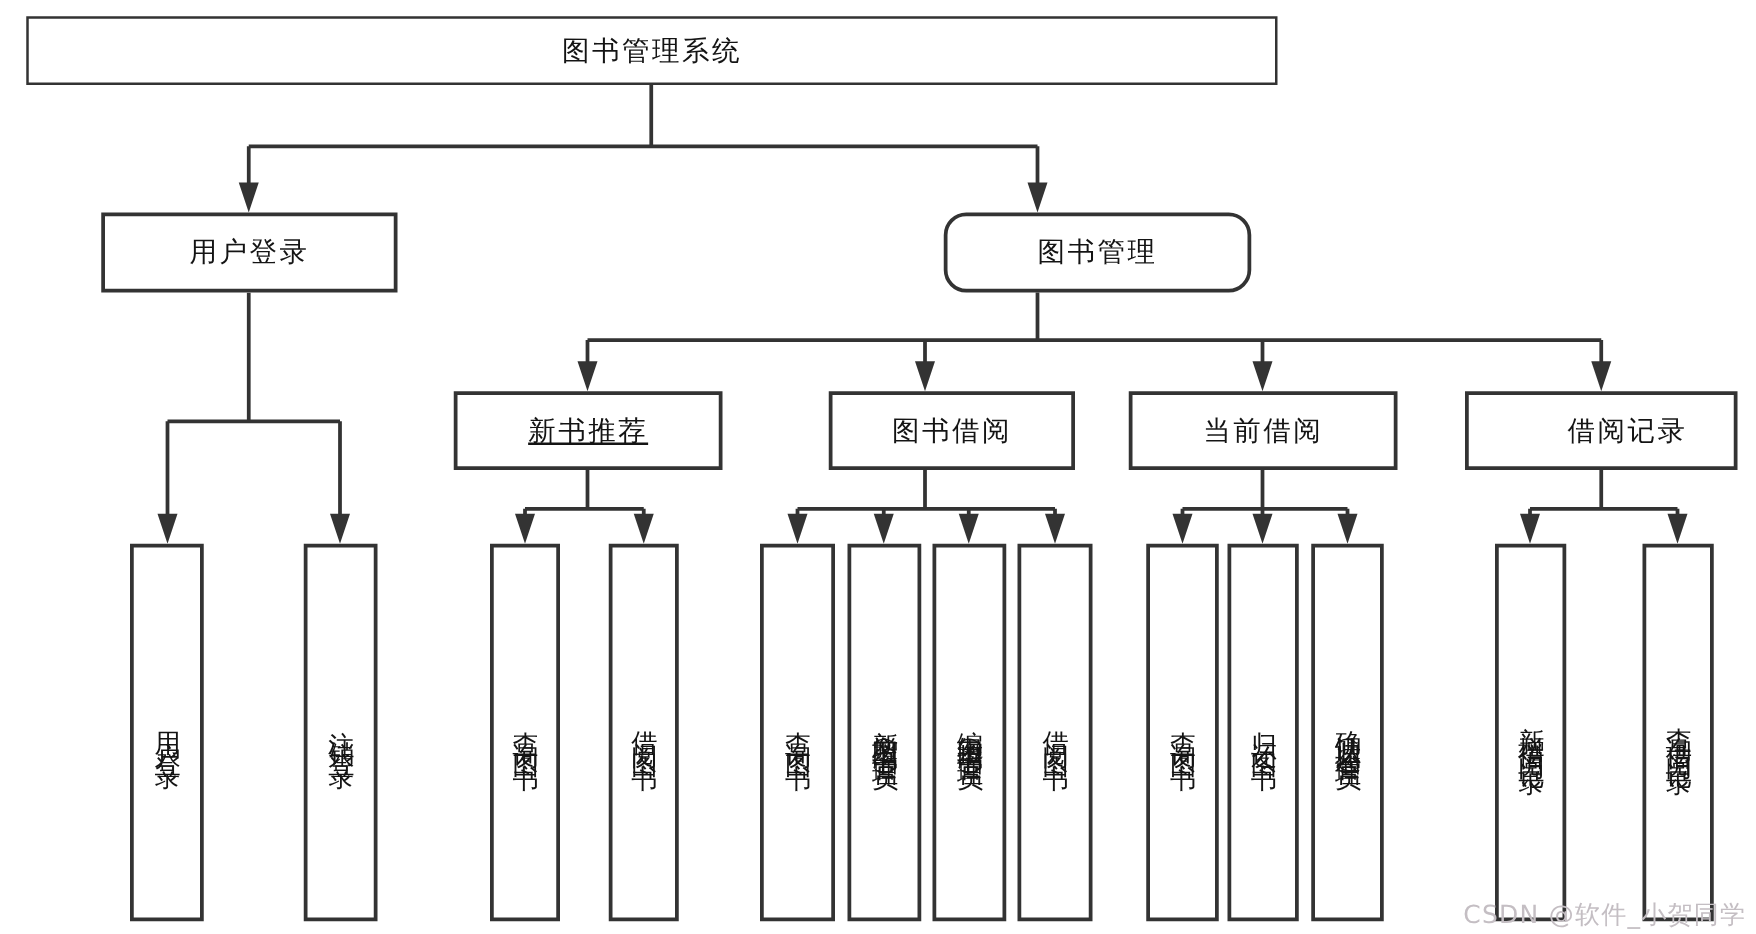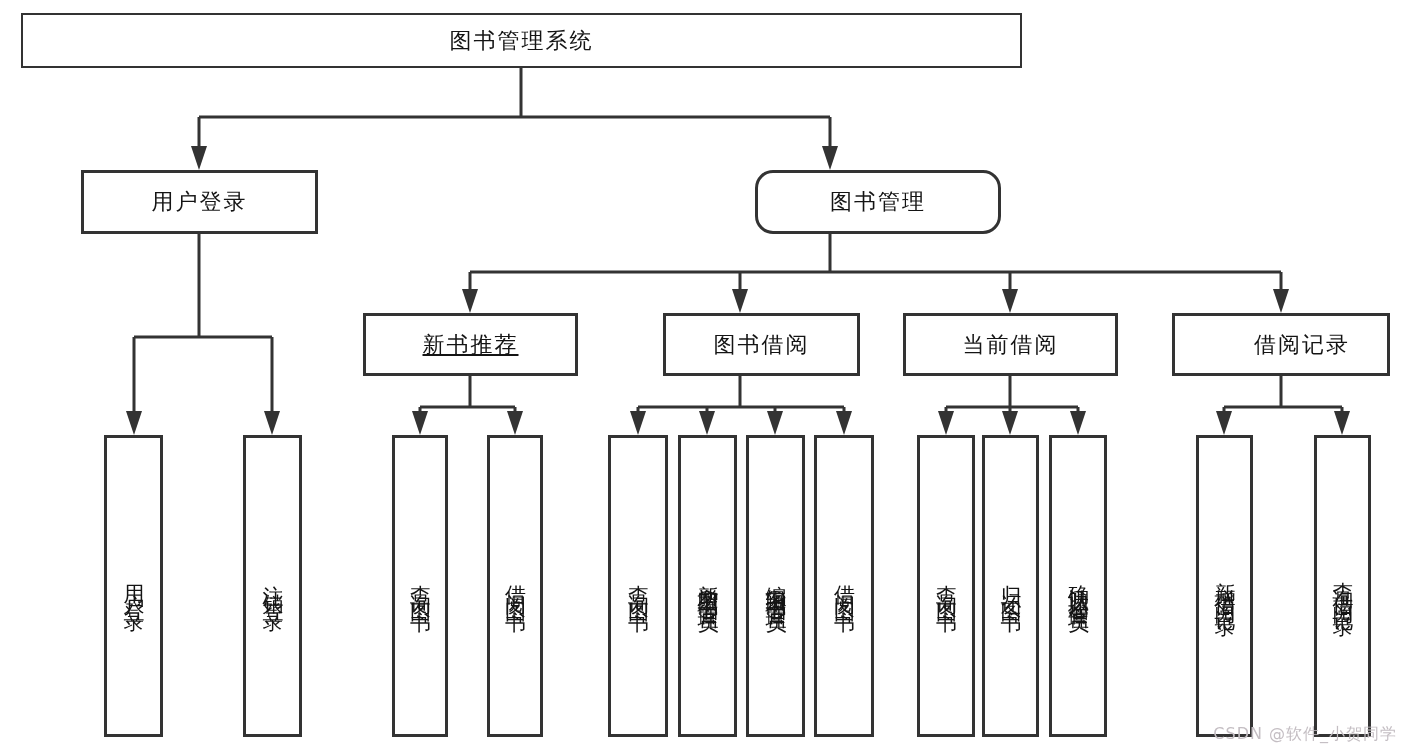--- a/index.html
+++ b/index.html
@@ -33,21 +33,21 @@
     letter-spacing:9px;
     line-height:1.0;
     color:#141414;
     white-space:nowrap;
   }
   .vlbl.mid{letter-spacing:7px;}
   .vlbl.long{letter-spacing:4px;}
   #watermark{
     position:absolute;
     right:8px;bottom:2px;
-    font-size:16px;
+    font-size:20px;
     letter-spacing:1px;
     color:#c4bec3;
     white-space:nowrap;
     z-index:5;
   }
 </style>
 </head>
 <body>
 
 <div id="canvas">

